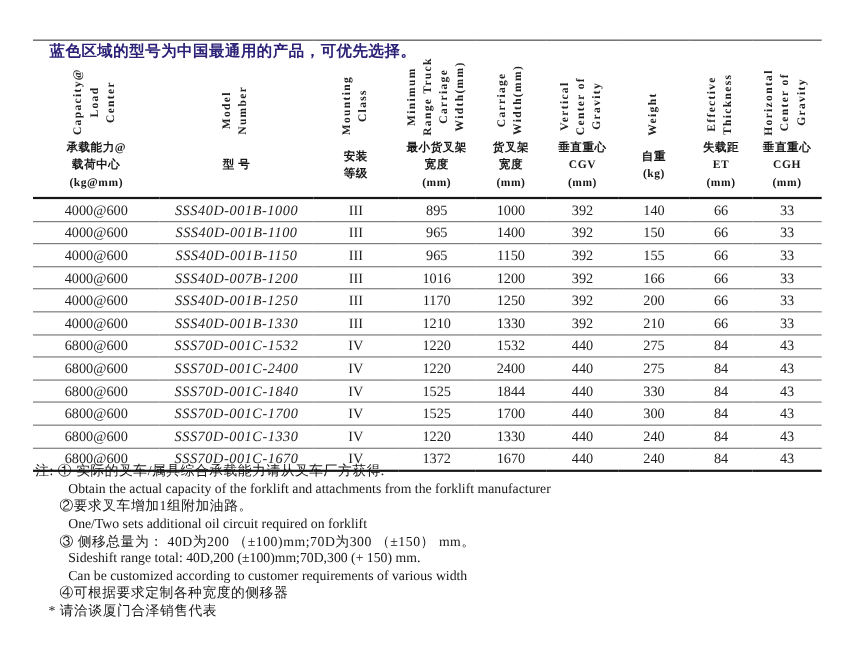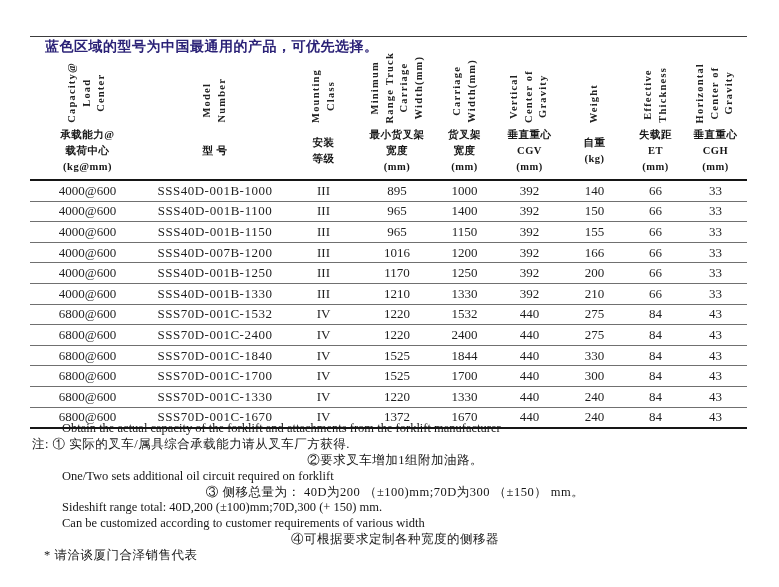--- a/index.html
+++ b/index.html
@@ -32,29 +32,29 @@
   }
   .h-zh{
     height:52px;display:flex;flex-direction:column;justify-content:center;
     font-size:10.5px;font-weight:700;text-align:center;line-height:1.5;
     white-space:pre-line;letter-spacing:0.5px;color:#161616;margin-top:2px;
   }
   table.spec td{
     height:19.6px;text-align:center;vertical-align:middle;padding:0;
     font-size:13px;color:#1e1e1e;border-bottom:1.5px solid #707070;
   }
-  table.spec td:nth-child(2){letter-spacing:0.5px;}
+  table.spec td:nth-child(2){letter-spacing:0.5px;font-style:italic;}
   table.spec tbody tr:last-child td{border-bottom:2.5px solid #161616;}
   .notes{
     position:absolute;left:30px;top:421px;width:730px;
     font-size:12.5px;line-height:15.9px;color:#161616;
   }
   .note{white-space:nowrap;height:15.9px;}
   .n-zh-first{margin-left:2px;letter-spacing:0.5px;}
-  .n-zh{letter-spacing:0.5px;text-align:center;}
+  .n-zh{margin-left:24px;letter-spacing:0.5px;}
   .n-en{margin-left:32px;}
   .n-star{margin-left:14px;letter-spacing:0.5px;}
 </style>
 </head>
 <body>
 
 <div class="page">
 
   <div class="title">蓝色区域的型号为中国最通用的产品，可优先选择。</div>
 
@@ -285,22 +285,22 @@
           <td>1670</td>
           <td>440</td>
           <td>240</td>
           <td>84</td>
           <td>43</td>
         </tr>
       </tbody>
   </table>
 
   <div class="notes">
+    <div class="note n-zh-first">注: ① 实际的叉车/属具综合承载能力请从叉车厂方获得.</div>
     <div class="note n-en">Obtain the actual capacity of the forklift and attachments from the forklift manufacturer</div>
-    <div class="note n-zh-first">注: ① 实际的叉车/属具综合承载能力请从叉车厂方获得.</div>
     <div class="note n-zh">②要求叉车增加1组附加油路。</div>
     <div class="note n-en">One/Two sets additional oil circuit required on forklift</div>
     <div class="note n-zh">③ 侧移总量为： 40D为200 （±100)mm;70D为300 （±150） mm。</div>
     <div class="note n-en">Sideshift range total: 40D,200 (±100)mm;70D,300 (+ 150) mm.</div>
     <div class="note n-en">Can be customized according to customer requirements of various width</div>
     <div class="note n-zh">④可根据要求定制各种宽度的侧移器</div>
     <div class="note n-star">* 请洽谈厦门合泽销售代表</div>
   </div>
 
 </div>

